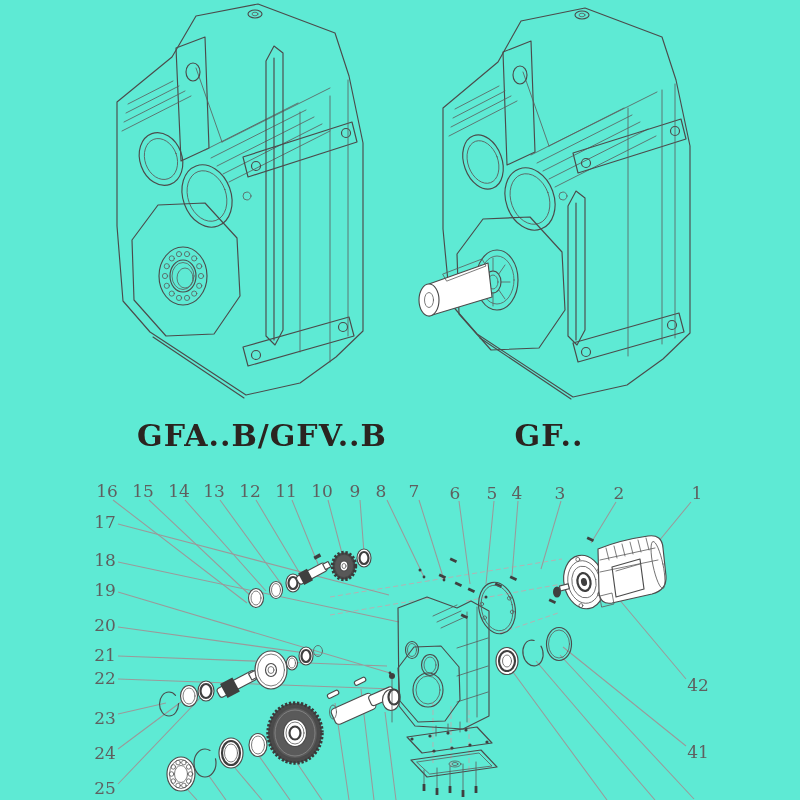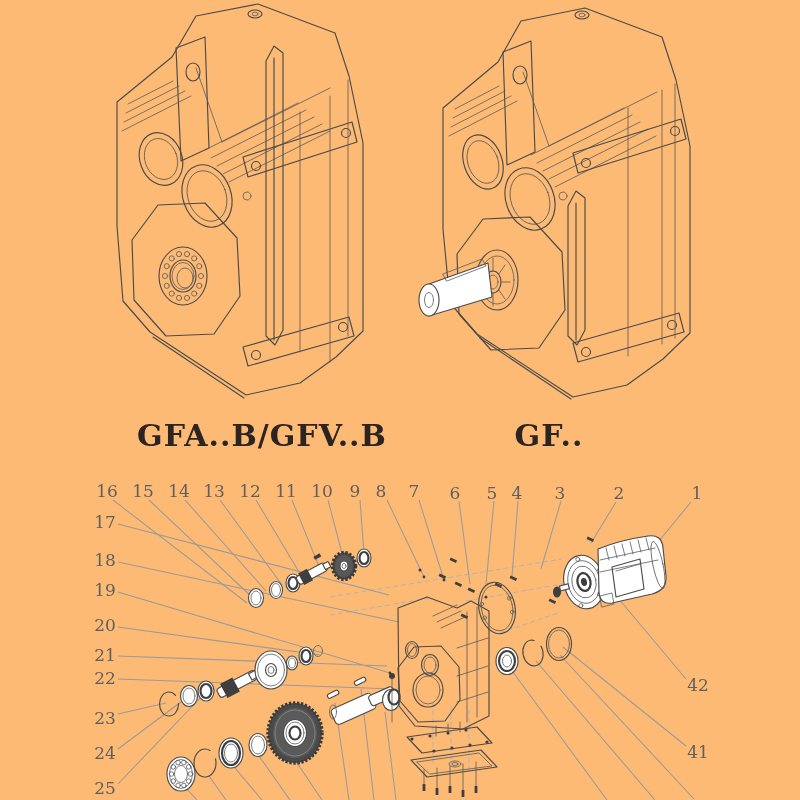--- a/index.html
+++ b/index.html
@@ -1,16 +1,16 @@
 <!DOCTYPE html>
 <html><head>
 <meta charset="utf-8">
 <style>
   html,body{margin:0;padding:0;background:#ffffff;}
-  .canvas{position:relative;width:800px;height:800px;background:#fdba74;overflow:hidden;
+  .canvas{position:relative;width:800px;height:800px;background:#5eead4;overflow:hidden;
           font-family:"DejaVu Serif", serif;}
   svg{position:absolute;left:0;top:0;}
   .ln{stroke:#4b4b4b;fill:none;stroke-width:1.15;stroke-linejoin:round;stroke-linecap:round;}
   .ln2{stroke:#5a5a5a;fill:none;stroke-width:0.8;stroke-linejoin:round;stroke-linecap:round;}
   .lnf{stroke:#4b4b4b;fill:#ffffff;stroke-width:1.15;stroke-linejoin:round;}
   .lead{stroke:#9a9a9a;fill:none;stroke-width:1.05;}
   .dash{stroke:#b3b3b3;fill:none;stroke-width:1;stroke-dasharray:5 3;}
   .dk{fill:#3f3f3f;stroke:none;}
   .dkr{stroke:#3f3f3f;fill:#ffffff;stroke-width:2.2;}
   .teeth{fill:#4a4a4a;stroke:#3a3a3a;stroke-width:3.4;stroke-dasharray:2.3 1.7;}

